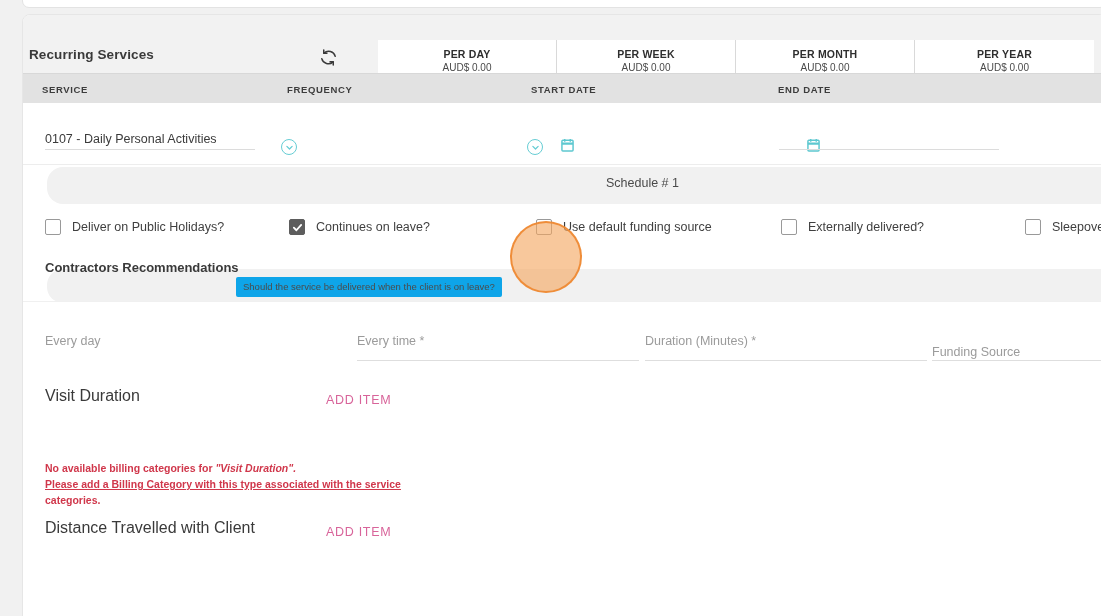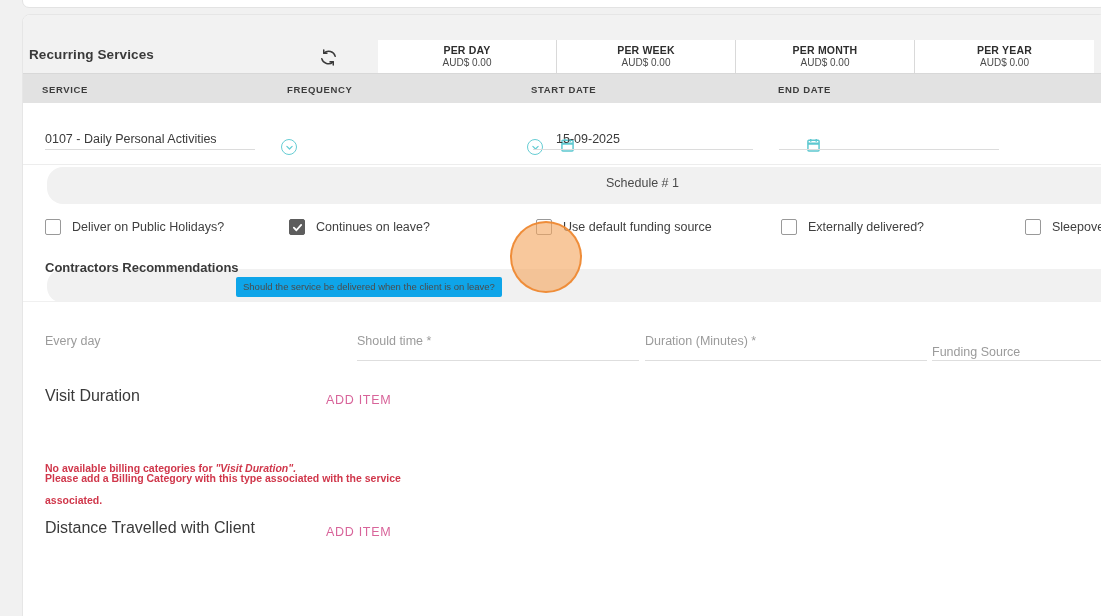--- a/index.html
+++ b/index.html
@@ -58,21 +58,21 @@
   .summary-strip {
     position: absolute; left: 355px; top: 25px;
     height: 33px;
     display: flex;
   }
   .summary-cell {
     width: 179px; height: 33px;
     background: #ffffff;
     border-right: 1px solid #d9d9d9;
     display: flex; flex-direction: column;
-    align-items: center; justify-content: center;
+    align-items: center; justify-content: flex-end;
     line-height: 1.15;
   }
   .summary-cell:last-child { border-right: none; }
   .summary-label { font-size: 10.5px; font-weight: bold; color: #2e2e2e; letter-spacing: .2px; }
   .summary-value { font-size: 10px; color: #4a4a4a; margin-top: 1px; }
 
   
   .col-head {
     position: relative;
     height: 30px;
@@ -324,21 +324,20 @@
       </div>
 
       <div class="cal-icon cal-1">
         <svg width="13" height="14" viewBox="0 0 14 15" fill="none" stroke="#5ec8d0" stroke-width="1.6">
           <rect x="1" y="2.5" width="12" height="11.5" rx="1"></rect>
           <line x1="1" y1="6" x2="13" y2="6" stroke-width="2.2"></line>
           <line x1="4" y1="1" x2="4" y2="4"></line>
           <line x1="10" y1="1" x2="10" y2="4"></line>
         </svg>
       </div>
-      <div class="field f-start">15-09-2025</div>
 
       <div class="cal-icon cal-2">
         <svg width="13" height="14" viewBox="0 0 14 15" fill="none" stroke="#5ec8d0" stroke-width="1.6">
           <rect x="1" y="2.5" width="12" height="11.5" rx="1"></rect>
           <line x1="1" y1="6" x2="13" y2="6" stroke-width="2.2"></line>
           <line x1="4" y1="1" x2="4" y2="4"></line>
           <line x1="10" y1="1" x2="10" y2="4"></line>
         </svg>
       </div>
       <div class="field f-end"></div>
@@ -381,38 +380,38 @@
       </div>
     </div>
 
     <div class="contractors-wrap">
       <div class="contractors-bar"></div>
       <div class="contractors-title">Contractors Recommendations</div>
     </div>
 
     <div class="timerow">
       <div class="tr-label tr-everyday">Every day</div>
-      <div class="tr-label tr-start">Should time *</div>
+      <div class="tr-label tr-start">Every time *</div>
       <div class="tr-label tr-duration">Duration (Minutes) *</div>
       <div class="tr-label tr-funding">Funding Source</div>
       <div class="tr-line ln-start"></div>
       <div class="tr-line ln-duration"></div>
       <div class="tr-line ln-funding"></div>
     </div>
 
     <div class="billing-section" style="height:140px;">
       <div class="bs-title" style="top:20px;">Visit Duration</div>
       <div class="add-item" style="top:26px;">ADD ITEM</div>
 
 
       <div class="err-line" style="top:94px;">
         <span>No available billing categories for </span><em>"Visit Duration".</em>
       </div>
-      <div class="err-line" style="top:104px;">Please add a Billing Category with this type associated with the service</div>
-      <div class="err-line" style="top:126px;">associated.</div>
+      <div class="err-line" style="top:110px;text-decoration:underline;">Please add a Billing Category with this type associated with the service</div>
+      <div class="err-line" style="top:126px;">categories.</div>
     </div>
 
     <div class="billing-section" style="height:60px;">
       <div class="bs-title" style="top:12px;">Distance Travelled with Client</div>
       <div class="add-item" style="top:18px;">ADD ITEM</div>
     </div>
 
   </div>
 
   <div class="highlight-circle"></div>

